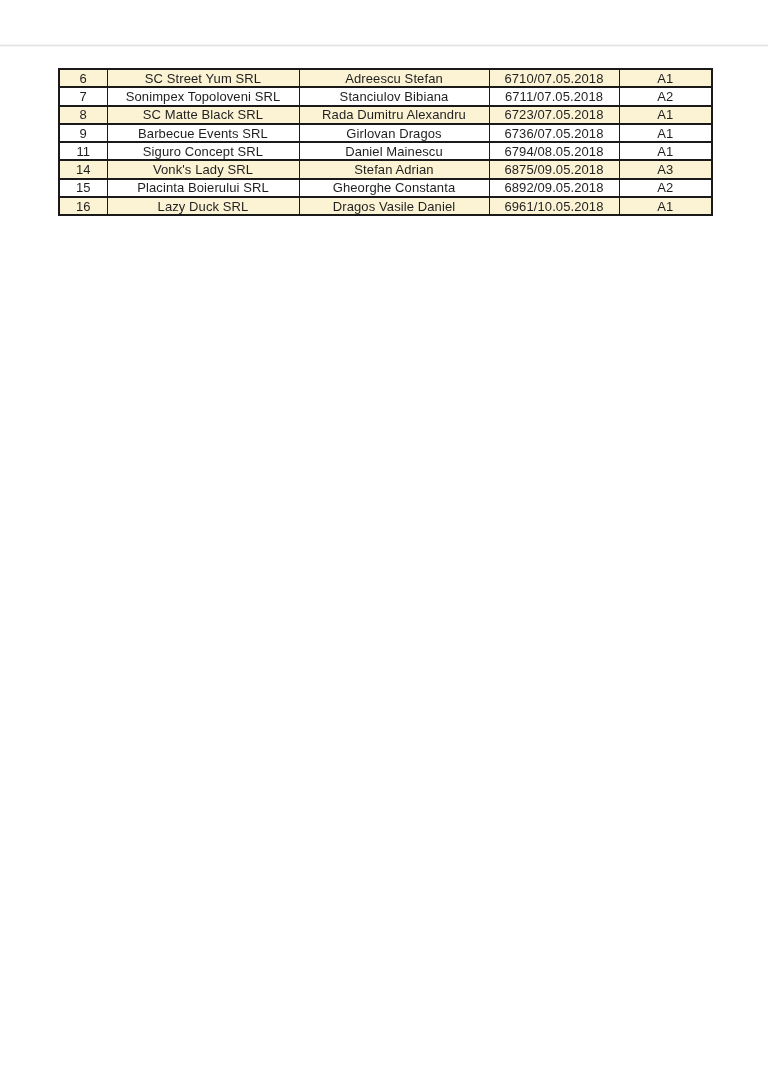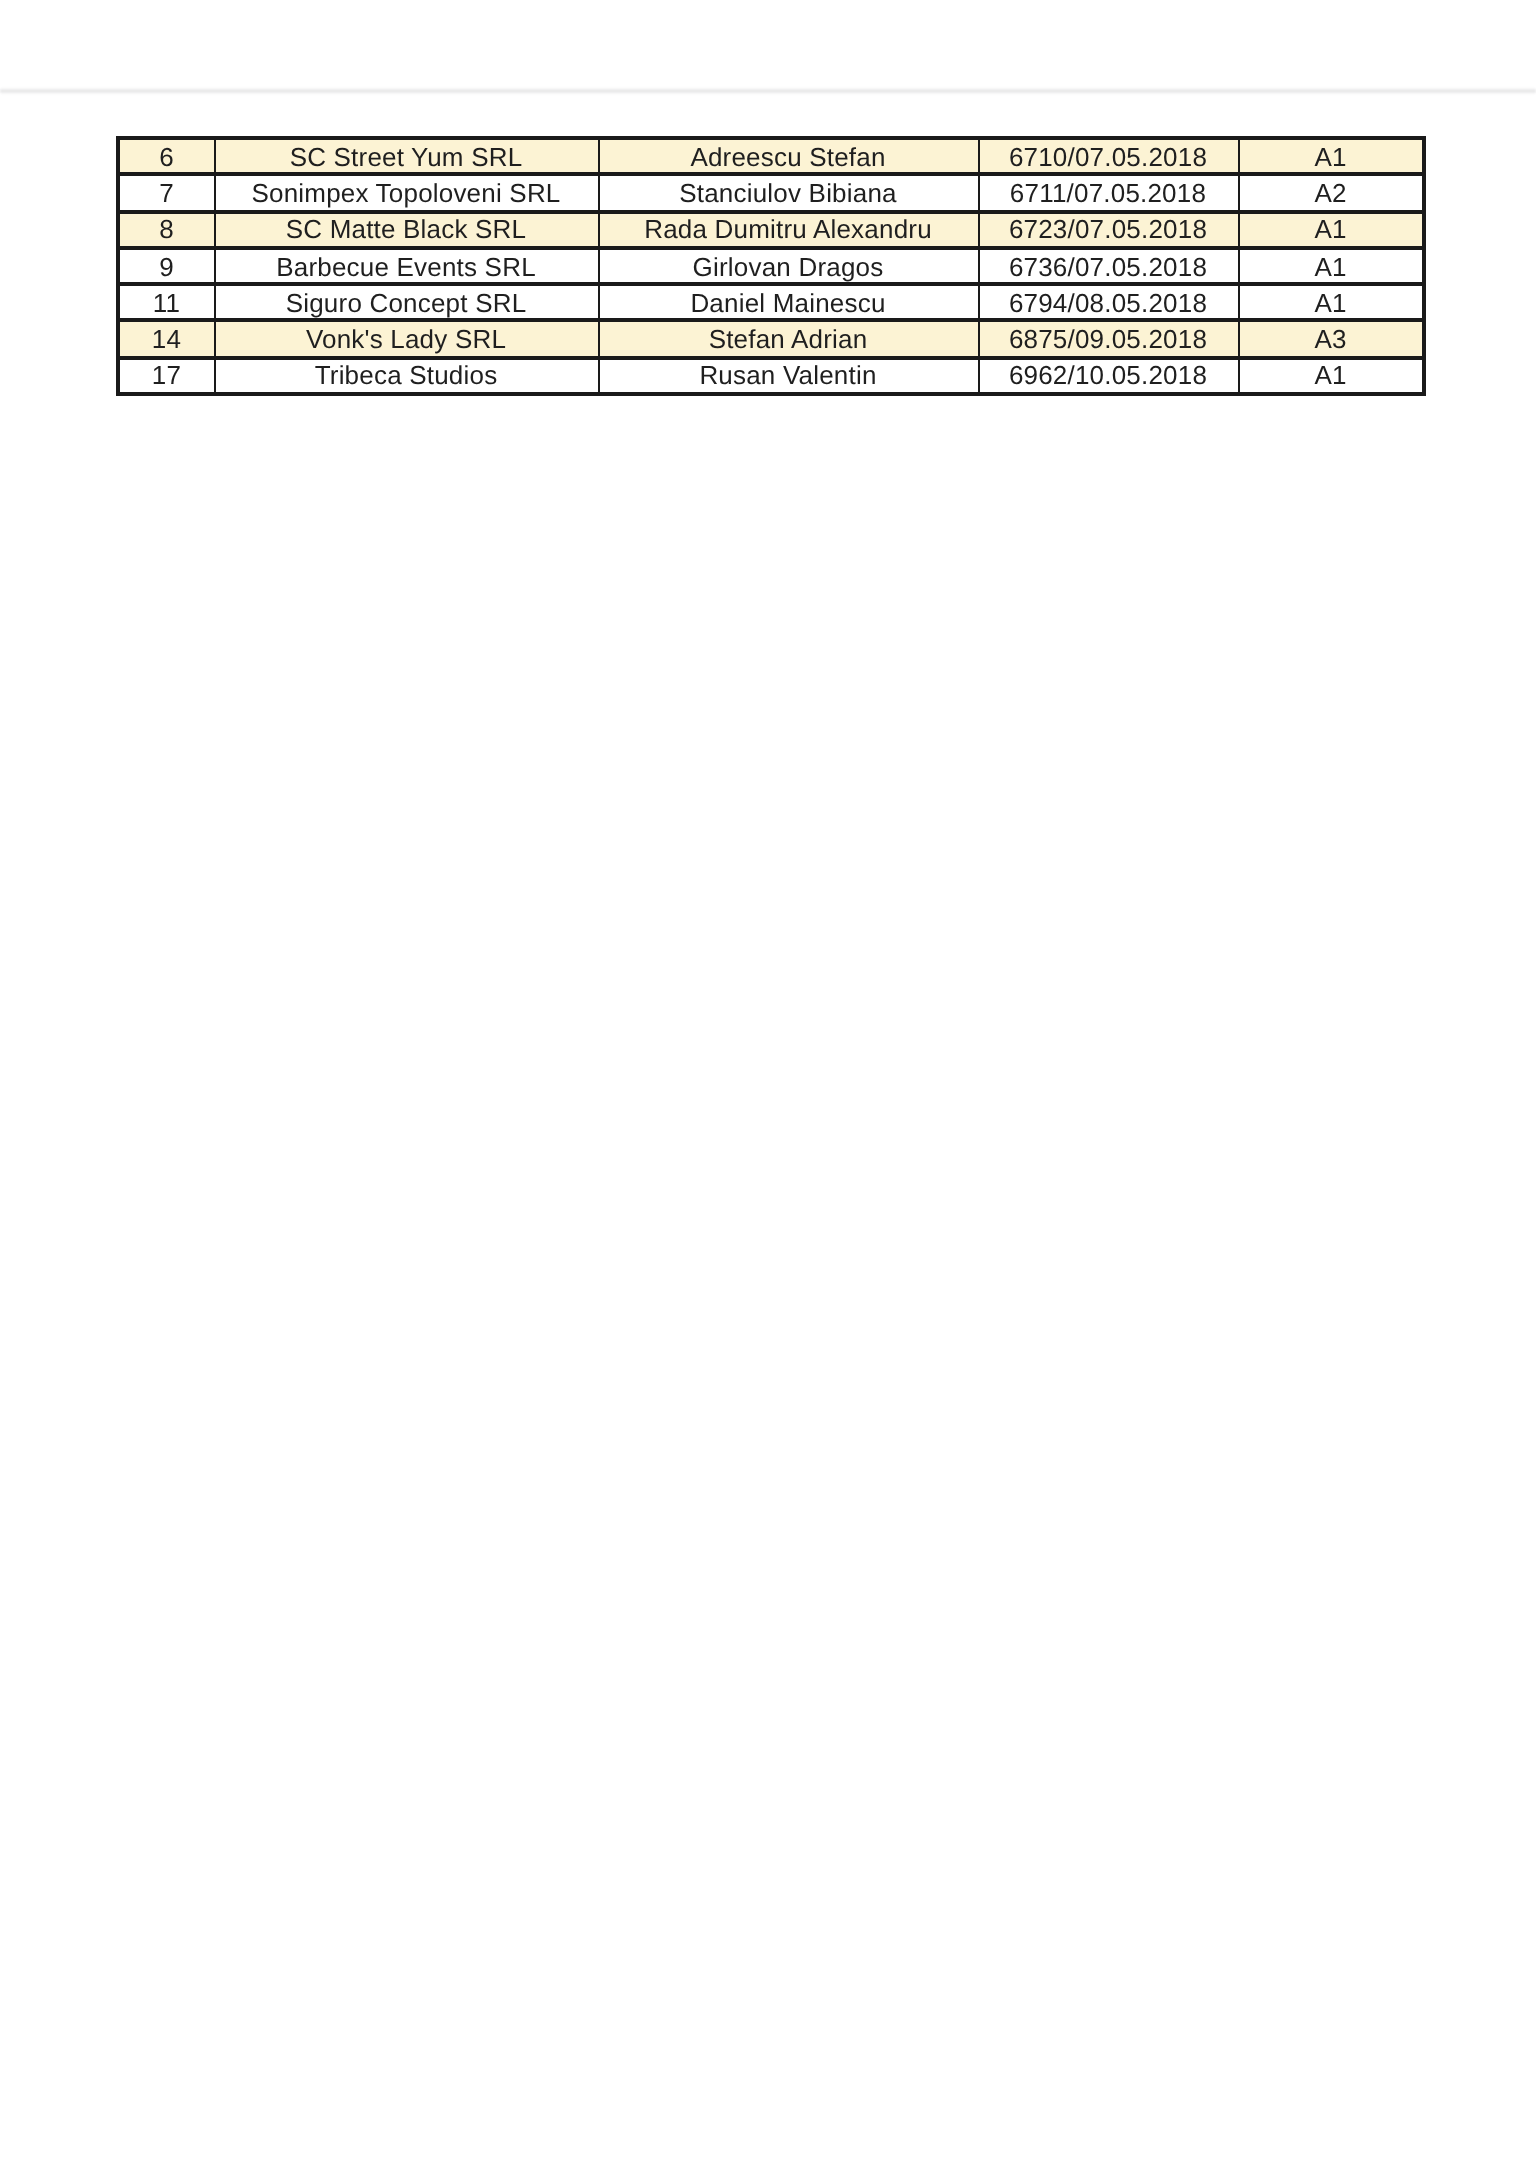--- a/index.html
+++ b/index.html
@@ -104,22 +104,29 @@
             <td>A1</td>
           </tr>
           <tr class="shaded">
             <td>14</td>
             <td>Vonk's Lady SRL</td>
             <td>Stefan Adrian</td>
             <td>6875/09.05.2018</td>
             <td>A3</td>
           </tr>
           <tr>
-            <td>17</td>
-            <td>Tribeca Studios</td>
-            <td>Rusan Valentin</td>
-            <td>6962/10.05.2018</td>
+            <td>15</td>
+            <td>Placinta Boierului SRL</td>
+            <td>Gheorghe Constanta</td>
+            <td>6892/09.05.2018</td>
+            <td>A2</td>
+          </tr>
+          <tr class="shaded">
+            <td>16</td>
+            <td>Lazy Duck SRL</td>
+            <td>Dragos Vasile Daniel</td>
+            <td>6961/10.05.2018</td>
             <td>A1</td>
           </tr>
         </tbody>
     </table>
   </div>
 </div>
 
 </body></html>

